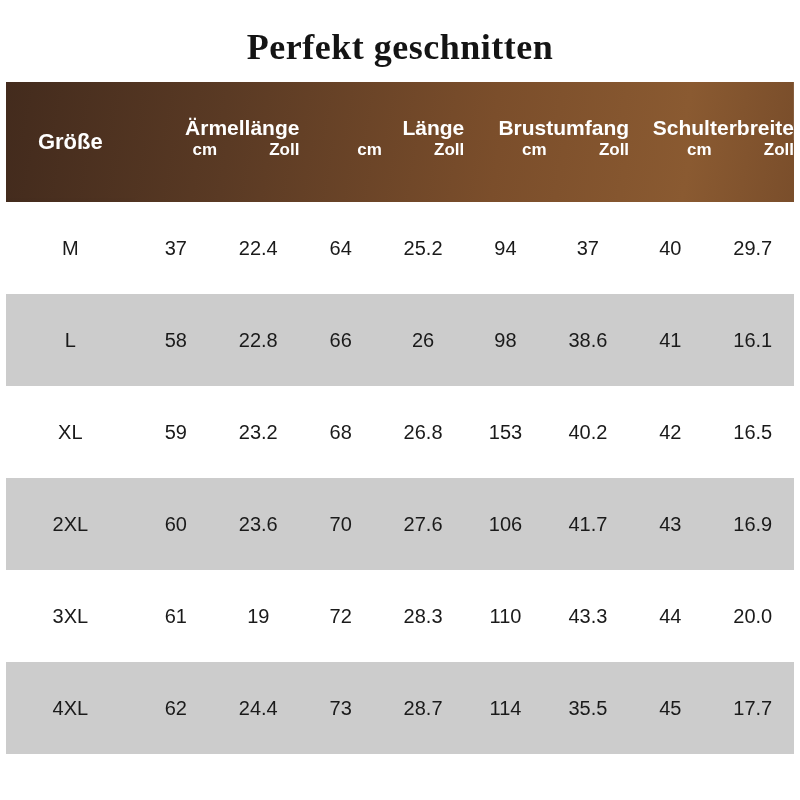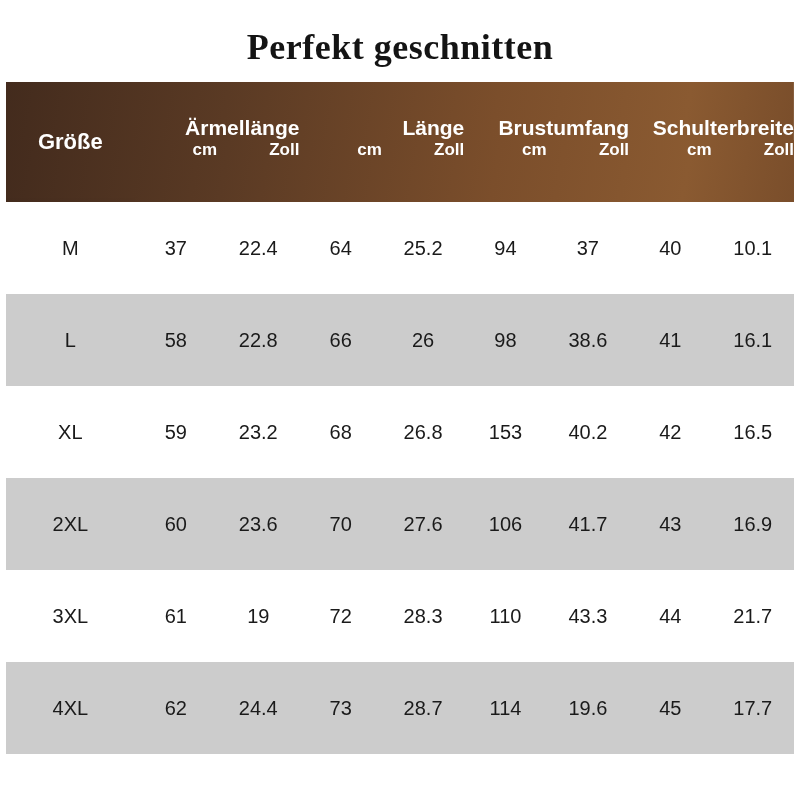--- a/index.html
+++ b/index.html
@@ -128,21 +128,21 @@
     <tbody>
       <tr class="body-row row-light">
         <td>M</td>
         <td>37</td>
         <td>22.4</td>
         <td>64</td>
         <td>25.2</td>
         <td>94</td>
         <td>37</td>
         <td>40</td>
-        <td>10.1</td>
+        <td>29.7</td>
       </tr>
       <tr class="body-row row-dark">
         <td>L</td>
         <td>58</td>
         <td>22.8</td>
         <td>66</td>
         <td>26</td>
         <td>98</td>
         <td>38.6</td>
         <td>41</td>
@@ -172,29 +172,29 @@
       </tr>
       <tr class="body-row row-light">
         <td>3XL</td>
         <td>61</td>
         <td>19</td>
         <td>72</td>
         <td>28.3</td>
         <td>110</td>
         <td>43.3</td>
         <td>44</td>
-        <td>21.7</td>
+        <td>20.0</td>
       </tr>
       <tr class="body-row row-dark">
         <td>4XL</td>
         <td>62</td>
         <td>24.4</td>
         <td>73</td>
         <td>28.7</td>
         <td>114</td>
-        <td>19.6</td>
+        <td>35.5</td>
         <td>45</td>
         <td>17.7</td>
       </tr>
     </tbody>
   </table>
 
 </div>
 
 </body></html>

